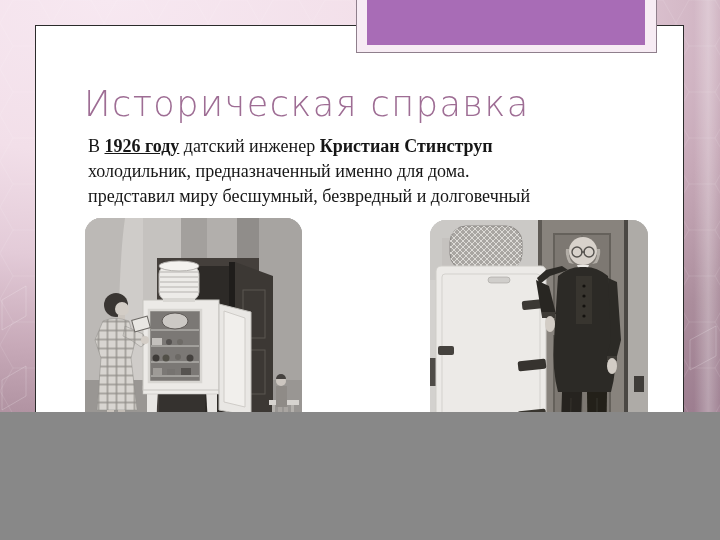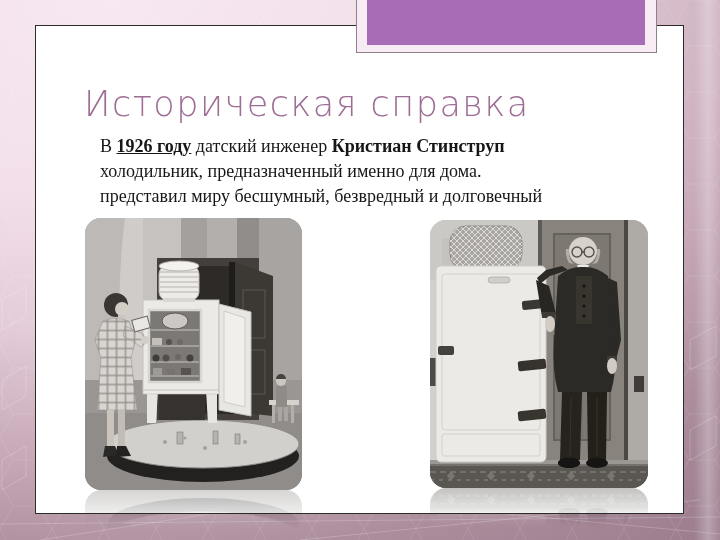--- a/index.html
+++ b/index.html
@@ -1,17 +1,17 @@
 <!DOCTYPE html>
 <html style="--accent-bar: #a86cb6; --title-color: #9e6d94; --background-top: #f7e8f1; --background-bottom: #9d7e90; --slide-background: #ffffff; --slide-border: #2b2b2b;"><head>
 <meta charset="utf-8">
 <style>
   html,body{margin:0;padding:0;background:#888;}
   .stage{
-    position:relative;width:720px;height:540px;overflow:hidden;
+    position:relative;width:720px;height:412px;overflow:hidden;
     font-family:"Liberation Serif",serif;
     background:
       radial-gradient(135% 125% at 15% 0%,
         var(--background-top,#f7e8f1) 0%,
         #f2dfe9 30%,
         #e3cbd8 50%,
         #c7a9b8 68%,
         #ab8d9c 84%,
         var(--background-bottom,#9d7e90) 100%);
   }
@@ -23,21 +23,21 @@
     background:var(--slide-background,#fff);border:1px solid var(--slide-border,#2b2b2b);z-index:1;}
   .slide-bottom-edge{position:absolute;left:35px;top:513px;width:649px;height:1px;background:var(--slide-border,#2b2b2b);z-index:6;}
   
   .tab{position:absolute;left:356px;top:-6px;width:301px;height:59px;box-sizing:border-box;
     background:#f7ecf4;border:1px solid #8f7f8c;z-index:7;}
   .tab-inner{position:absolute;left:10px;right:11px;top:-2px;bottom:7px;background:var(--accent-bar,#a86cb6);}
   
   .title{position:absolute;left:84px;top:84px;z-index:2;
     font-family:"DejaVu Sans",sans-serif;font-weight:300;font-size:35px;letter-spacing:1.5px;
     color:var(--title-color,#9e6d94);white-space:nowrap;}
-  .body{position:absolute;left:100px;top:134px;width:516px;z-index:2;margin:0;
+  .body{position:absolute;left:88px;top:134px;width:516px;z-index:2;margin:0;
     font-size:18px;line-height:25px;color:#161616;}
   .bline{display:block;}
   .body b{font-weight:bold;}
   
   .photo{position:absolute;overflow:hidden;border-radius:16px;z-index:3;background:#aaa;}
   .photo svg{display:block;width:100%;height:100%;}
   .photo-left{left:85px;top:218px;width:217px;height:272px;}
   .photo-right{left:430px;top:220px;width:218px;height:268px;}
   
   .reflection{position:absolute;overflow:hidden;z-index:5;transform:scaleY(-1);opacity:.45;

